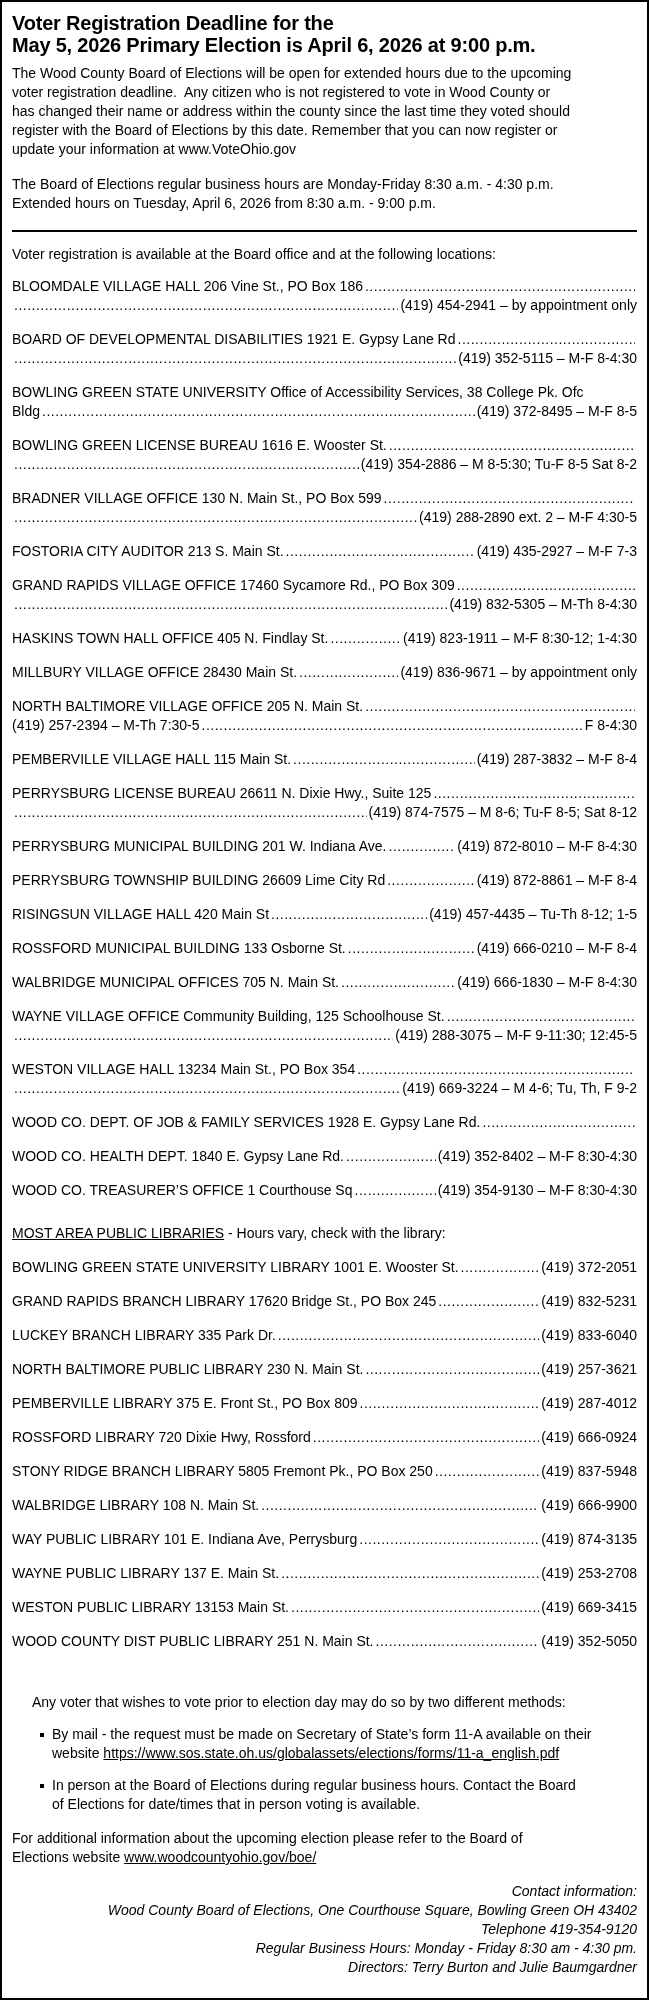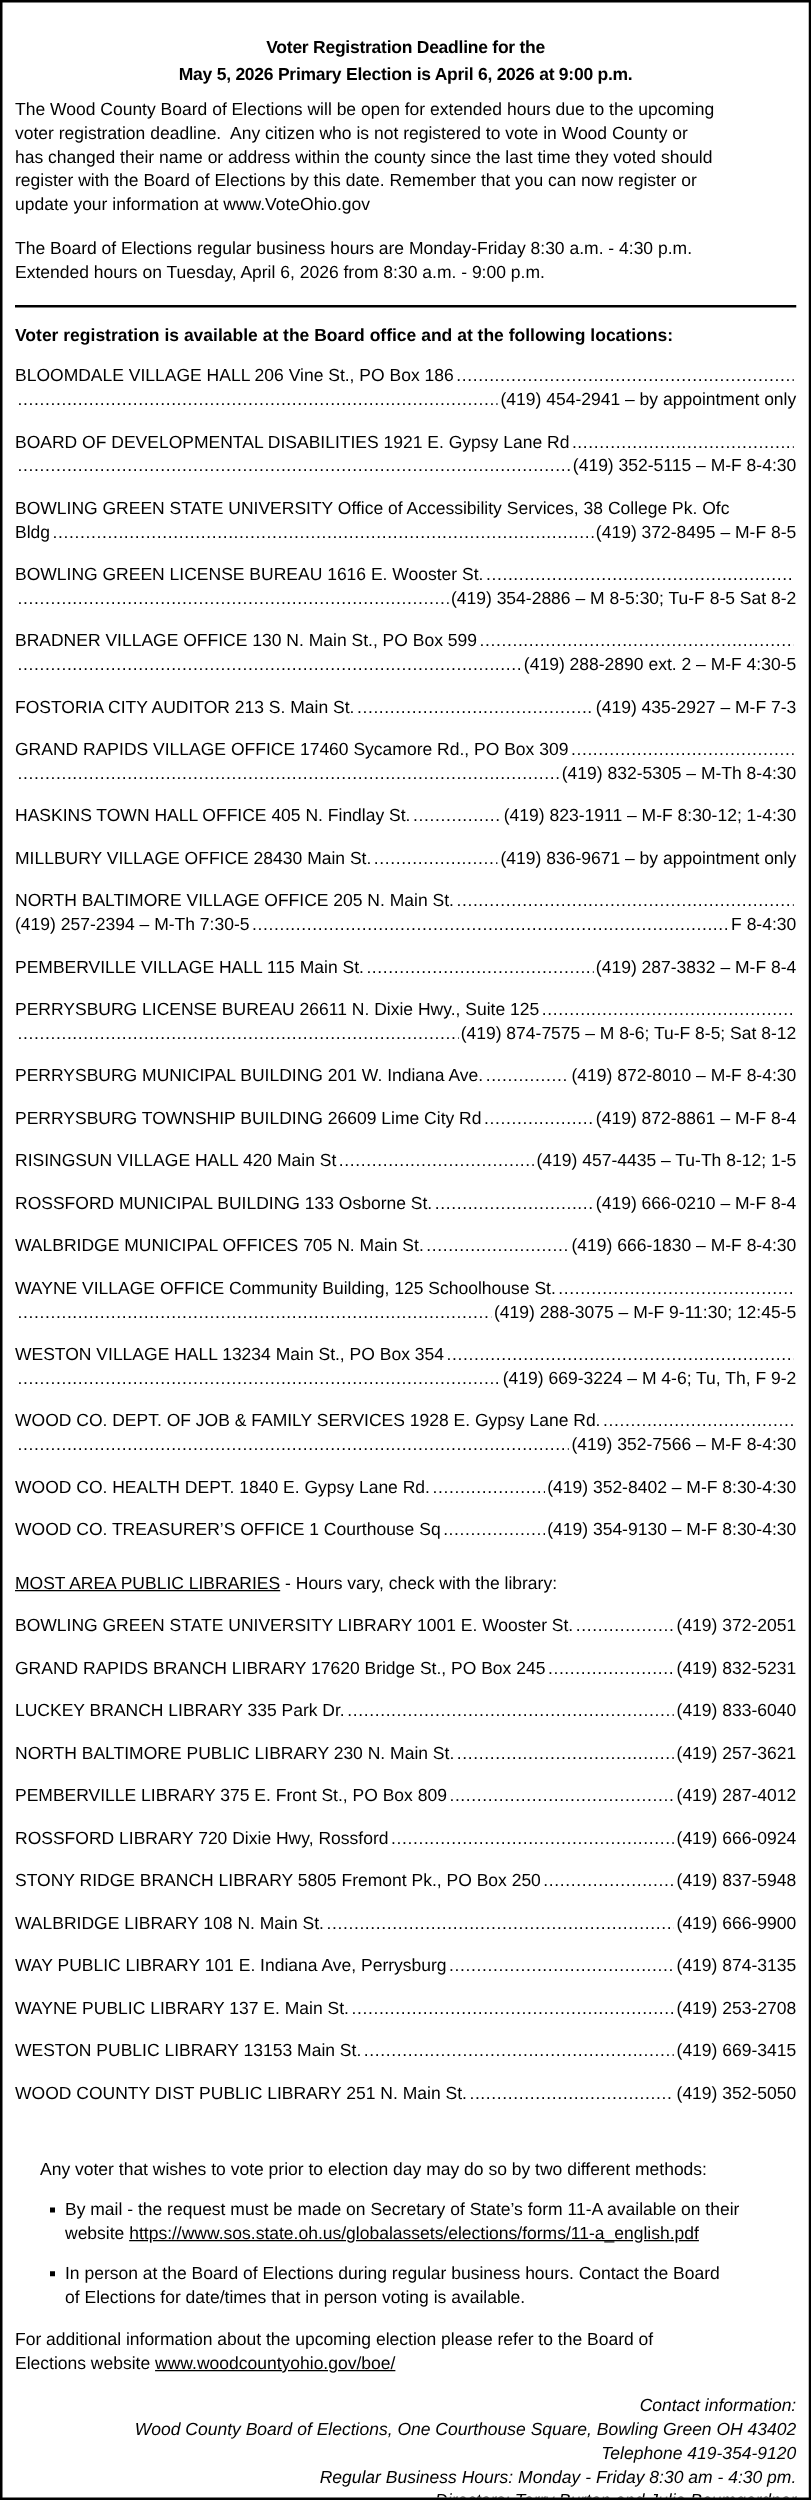--- a/index.html
+++ b/index.html
@@ -4,26 +4,26 @@
 <style>
   html,body{margin:0;padding:0;background:#ffffff;}
   .page{
     width:649px;height:2000px;box-sizing:border-box;
     border:2px solid #000;background:#fff;color:#000;
     padding:8px 10px 0 10px;
     font-family:"Liberation Sans",sans-serif;
     font-size:14px;line-height:19px;
     overflow:hidden;
   }
-  .title{font-weight:bold;text-align:center;font-size:14px;line-height:22px;margin-top:16px;letter-spacing:-0.2px;}
+  .title{font-weight:bold;text-align:left;font-size:20px;line-height:22px;margin-top:2px;letter-spacing:-0.2px;}
   .para{margin:0;white-space:pre-wrap;}
   #p1{margin-top:8px;}
   #p2{margin-top:16px;}
   .divider{height:0;border:none;border-top:2px solid #000;margin:17px 0 0 0;}
-  .locations-intro{margin-top:13px;font-weight:bold;}
+  .locations-intro{margin-top:13px;}
   #locations{margin-top:13px;}
   .loc-entry + .loc-entry{margin-top:15px;}
   .line{display:flex;align-items:baseline;}
   .line .t{white-space:pre;flex:0 0 auto;}
   .leader{flex:1 1 0;min-width:6px;overflow:hidden;white-space:nowrap;margin:0 2px;}
   .leader::after{content:"...................................................................................................................................................................................................................................................................";letter-spacing:0.5px;}
   .lib-heading{margin:24px 0 0 0;}
   .u{text-decoration:underline;}
   .lib-entry{margin-top:15px;}
   .gap-top{margin-top:42px;margin-left:20px;}
@@ -214,24 +214,20 @@
         <div class="line">
           <span class="leader"></span>
           <span class="t">(419) 669-3224 – M 4-6; Tu, Th, F 9-2</span>
         </div>
       </div>
       <div class="loc-entry">
         <div class="line">
           <span class="t">WOOD CO. DEPT. OF JOB &amp; FAMILY SERVICES 1928 E. Gypsy Lane Rd.</span>
           <span class="leader"></span>
         </div>
-        <div class="line">
-          <span class="leader"></span>
-          <span class="t">(419) 352-7566 – M-F 8-4:30</span>
-        </div>
       </div>
       <div class="loc-entry">
         <div class="line">
           <span class="t">WOOD CO. HEALTH DEPT. 1840 E. Gypsy Lane Rd.</span>
           <span class="leader"></span>
           <span class="t">(419) 352-8402 – M-F 8:30-4:30</span>
         </div>
       </div>
       <div class="loc-entry">
         <div class="line">

